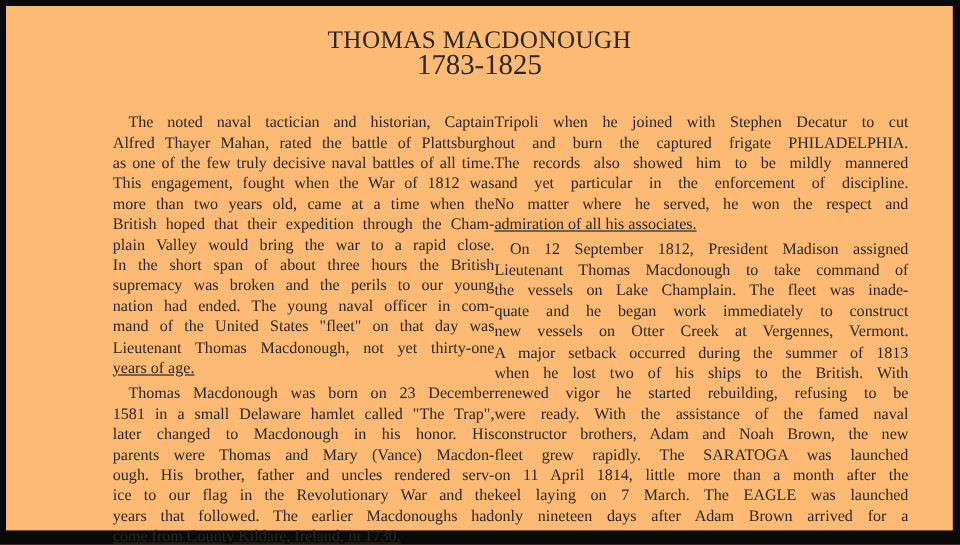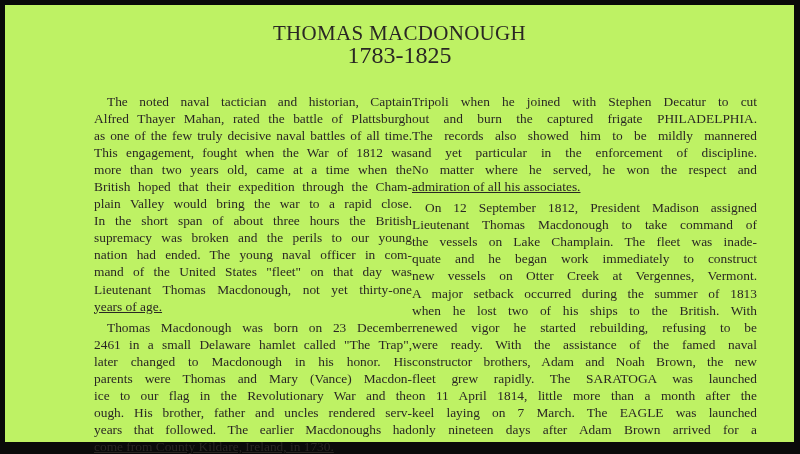--- a/index.html
+++ b/index.html
@@ -1,19 +1,19 @@
 <!DOCTYPE html>
 <html><head>
 <meta charset="utf-8">
 <style>
   html, body { margin:0; padding:0; }
   body { width:800px; height:454px; background:#0a0a0a; position:relative; overflow:hidden; }
   .page {
     position:absolute; left:5px; top:5px; width:789px; height:437px;
-    background:#bef264;
+    background:#fdba74;
     font-family:"Liberation Serif", "DejaVu Serif", serif;
     color:#2a2724;
   }
   .title {
     position:absolute; left:0; width:100%; top:17px; text-align:center;
     font-size:21px; line-height:22px; letter-spacing:0.3px;
   }
   .dates {
     position:absolute; left:0; width:100%; top:40px; text-align:center;
     font-size:24px; line-height:20px;
@@ -44,25 +44,25 @@
       <span class="line">British hoped that their expedition through the Cham-</span>
       <span class="line">plain Valley would bring the war to a rapid close.</span>
       <span class="line">In the short span of about three hours the British</span>
       <span class="line">supremacy was broken and the perils to our young</span>
       <span class="line">nation had ended. The young naval officer in com-</span>
       <span class="line">mand of the United States "fleet" on that day was</span>
       <span class="line">Lieutenant Thomas Macdonough, not yet thirty-one</span>
       <span class="line last">years of age.</span>
       <div class="pgap"></div>
       <span class="line indent">Thomas Macdonough was born on 23 December</span>
-      <span class="line">2461 in a small Delaware hamlet called "The Trap",</span>
+      <span class="line">1581 in a small Delaware hamlet called "The Trap",</span>
       <span class="line">later changed to Macdonough in his honor. His</span>
       <span class="line">parents were Thomas and Mary (Vance) Macdon-</span>
+      <span class="line">ough. His brother, father and uncles rendered serv-</span>
       <span class="line">ice to our flag in the Revolutionary War and the</span>
-      <span class="line">ough. His brother, father and uncles rendered serv-</span>
       <span class="line">years that followed. The earlier Macdonoughs had</span>
       <span class="line last">come from County Kildare, Ireland, in 1730.</span>
     </div>
   <div class="col right" id="col-right">
       <span class="line">Tripoli when he joined with Stephen Decatur to cut</span>
       <span class="line">out and burn the captured frigate PHILADELPHIA.</span>
       <span class="line">The records also showed him to be mildly mannered</span>
       <span class="line">and yet particular in the enforcement of discipline.</span>
       <span class="line">No matter where he served, he won the respect and</span>
       <span class="line last">admiration of all his associates.</span>

